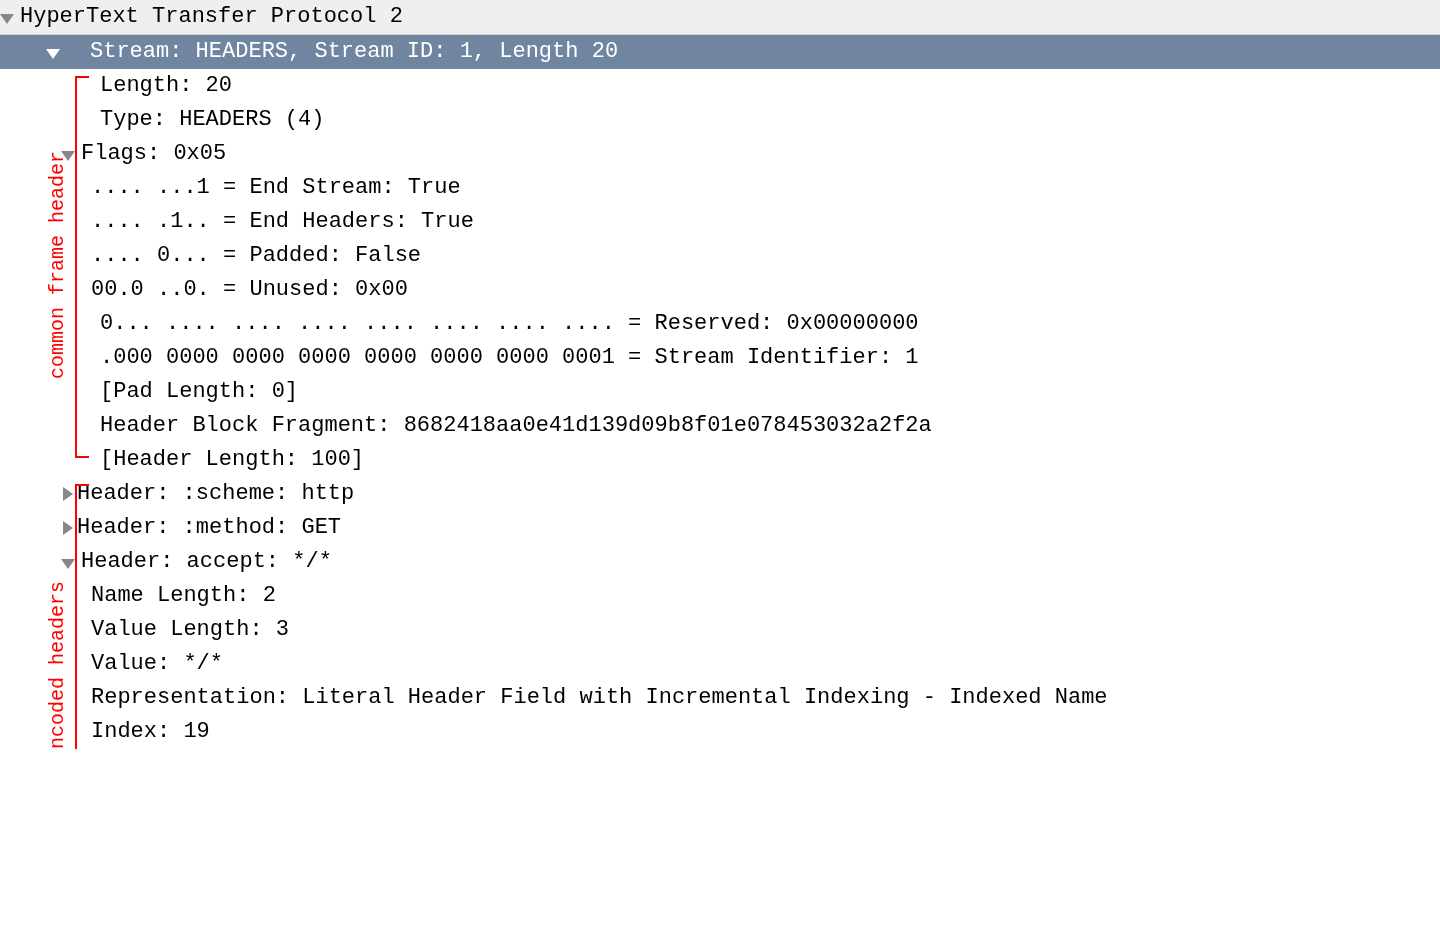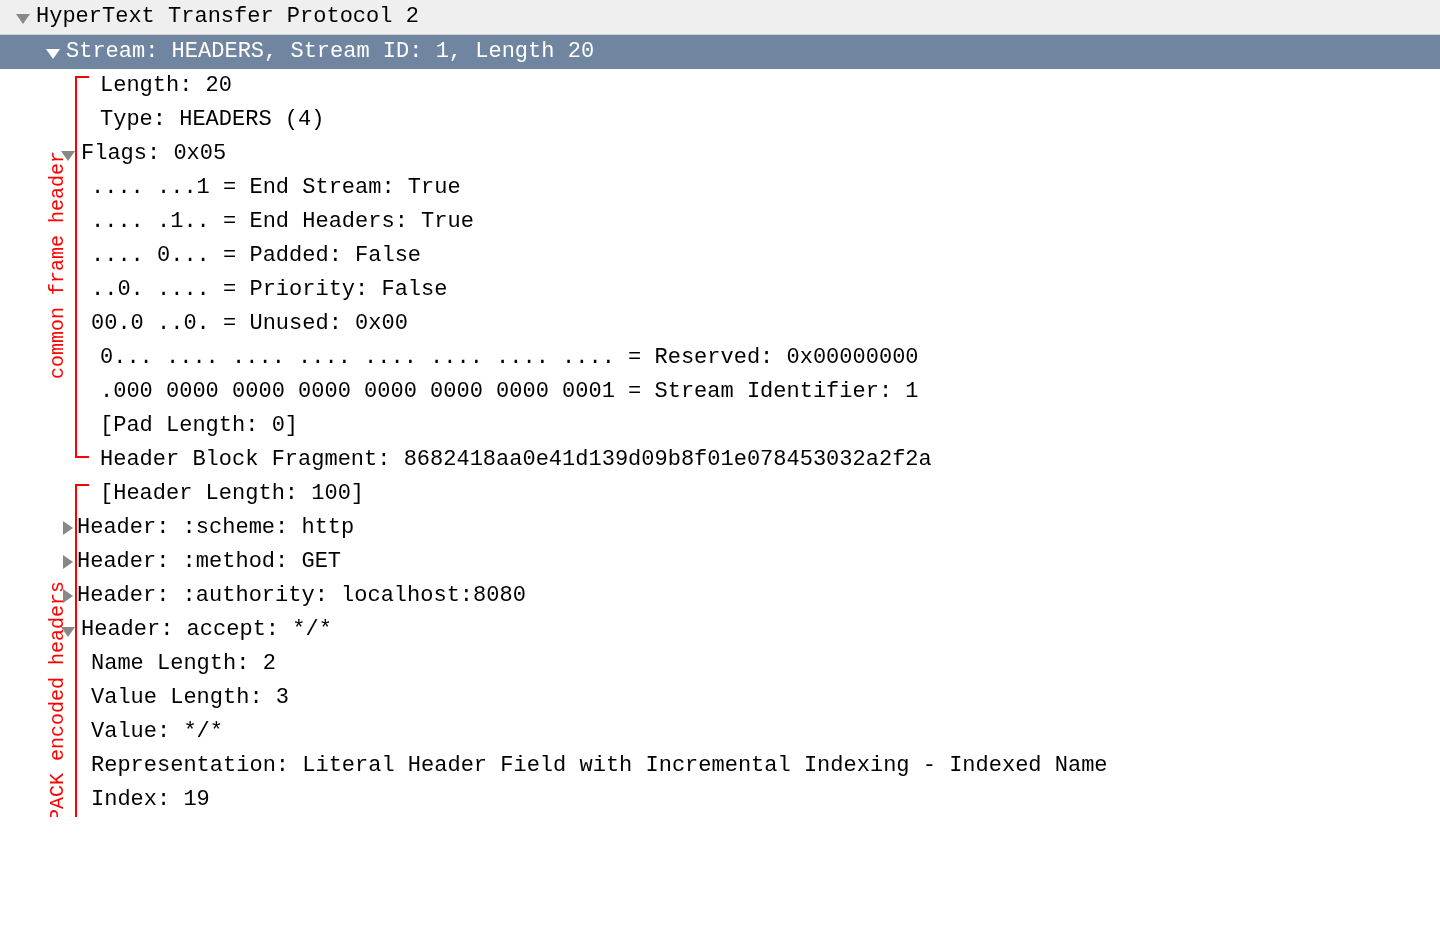--- a/index.html
+++ b/index.html
@@ -43,22 +43,22 @@
     border-right: 7px solid transparent;
     border-top: 10px solid #fff;
     transform: translateY(2px);
   }
   .arrow.right-dark {
     border-top: 7px solid transparent;
     border-bottom: 7px solid transparent;
     border-left: 10px solid #888;
     transform: translateX(2px);
   }
-  .indent-0 { padding-left: 16px; }
-  .indent-1 { padding-left: 46px; }
+  .indent-0 { }
+  .indent-1 { padding-left: 46px; gap: 24px; }
   .indent-arrow-2 { padding-left: 61px; text-align: right; }
   .indent-2 { padding-left: 100px; }
   .indent-3 { padding-left: 91px; }
   
   .bracket {
     position: absolute;
     border-left: 2px solid #ff0000;
     border-top: 2px solid #ff0000;
     border-bottom: 2px solid #ff0000;
   }
@@ -109,23 +109,20 @@
   <div class="row indent-3">
     <span>.... ...1 = End Stream: True</span>
   </div>
   <div class="row indent-3">
     <span>.... .1.. = End Headers: True</span>
   </div>
   <div class="row indent-3">
     <span>.... 0... = Padded: False</span>
   </div>
   <div class="row indent-3">
-    <span>..0. .... = Priority: False</span>
-  </div>
-  <div class="row indent-3">
     <span>00.0 ..0. = Unused: 0x00</span>
   </div>
   <div class="row indent-2">
     <span>0... .... .... .... .... .... .... .... = Reserved: 0x00000000</span>
   </div>
   <div class="row indent-2">
     <span>.000 0000 0000 0000 0000 0000 0000 0001 = Stream Identifier: 1</span>
   </div>
   <div class="row indent-2">
     <span>[Pad Length: 0]</span>
@@ -140,24 +137,20 @@
   </div>
   <div class="row indent-arrow-2">
     <span class="arrow right-dark"></span>
     <span>Header: :scheme: http</span>
   </div>
   <div class="row indent-arrow-2">
     <span class="arrow right-dark"></span>
     <span>Header: :method: GET</span>
   </div>
   <div class="row indent-arrow-2">
-    <span class="arrow right-dark"></span>
-    <span>Header: :authority: localhost:8080</span>
-  </div>
-  <div class="row indent-arrow-2">
     <span class="arrow down-dark"></span>
     <span>Header: accept: */*</span>
   </div>
   <div class="row indent-3">
     <span>Name Length: 2</span>
   </div>
   <div class="row indent-3">
     <span>Value Length: 3</span>
   </div>
   <div class="row indent-3">

